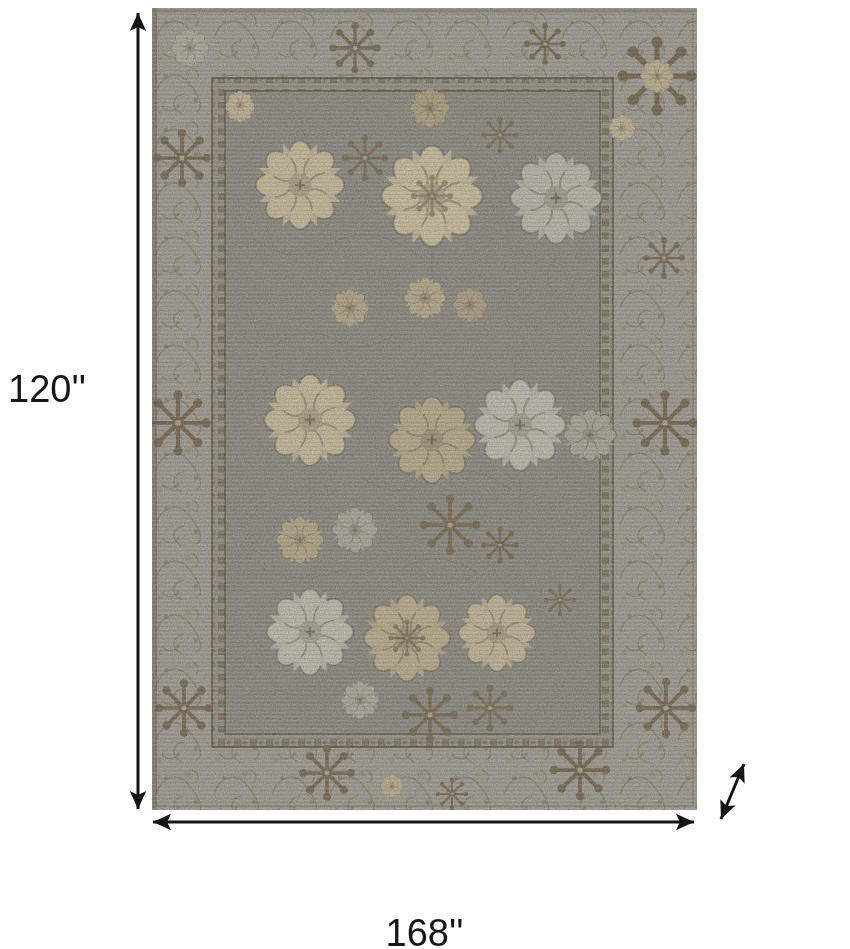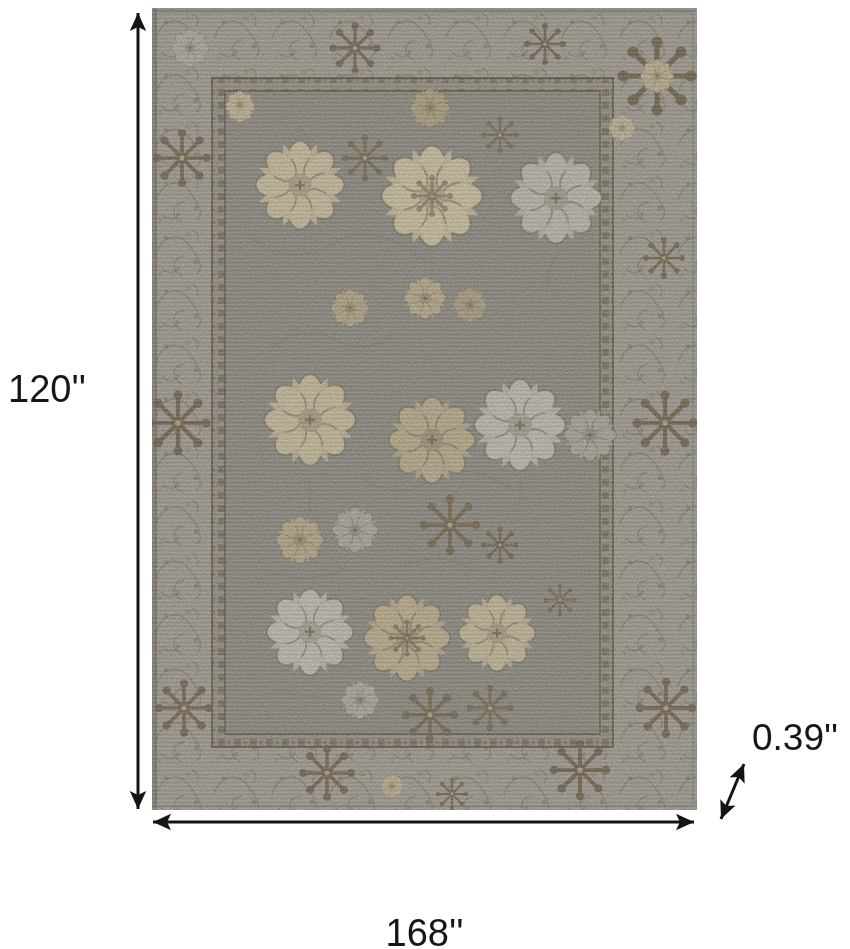--- a/index.html
+++ b/index.html
@@ -217,14 +217,13 @@
     </g>
     <g stroke="#141414" stroke-width="3">
       <line x1="721" y1="819" x2="744" y2="764" marker-start="url(#ah)" marker-end="url(#ah)"></line>
     </g>
   </svg>
 
   <div class="dim-label" id="height-label">120''</div>
 
   <div class="dim-label" id="width-label">168''</div>
 
-  <div class="dim-label" id="thickness-label">0.39''</div>
 </div>
 
 </body></html>

